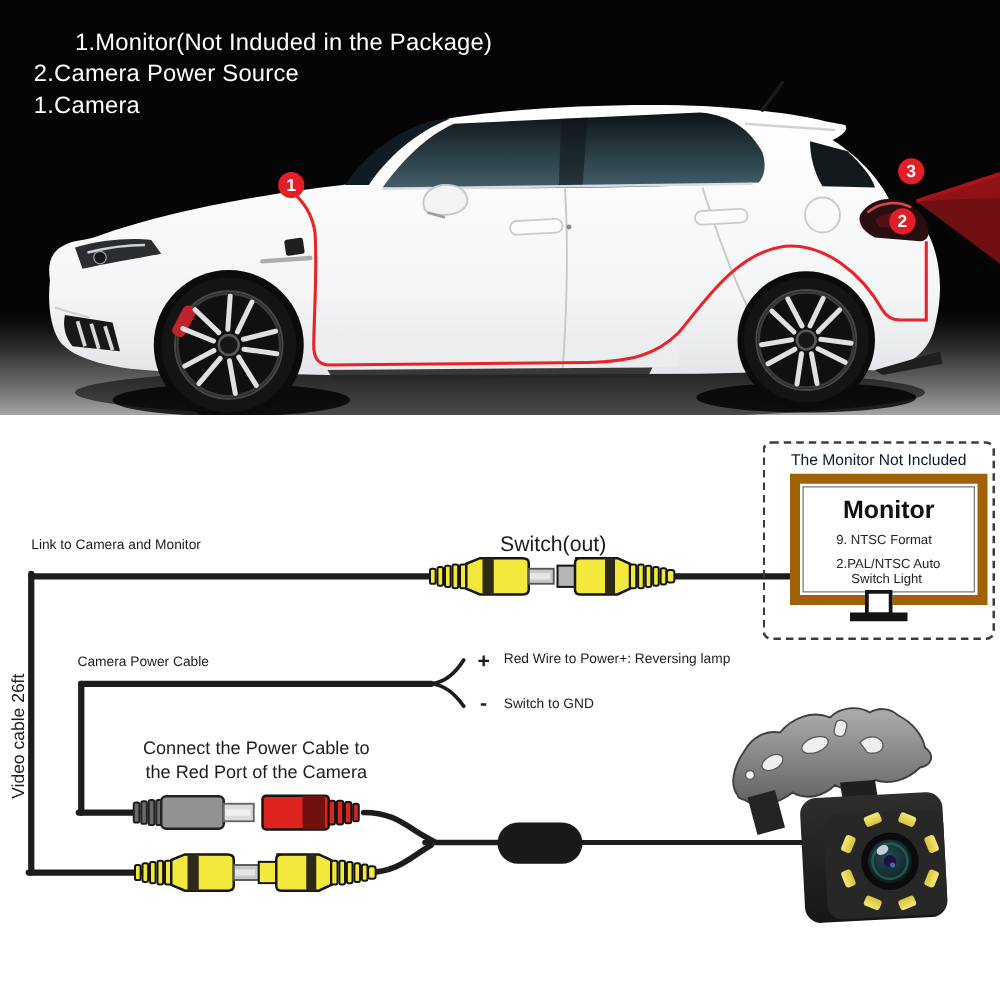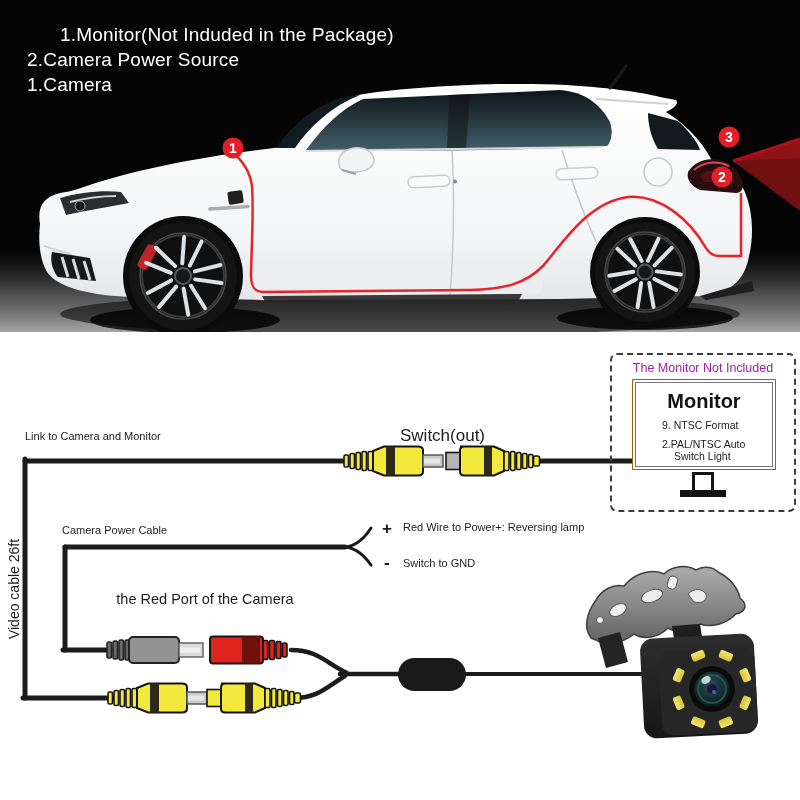--- a/index.html
+++ b/index.html
@@ -13,23 +13,23 @@
   .dlabel{color:#1c1c1c;font-size:11px;white-space:nowrap;z-index:6;}
   .dlabel.big{font-size:17px;}
   .sign{font-weight:bold;font-size:17px;color:#1c1c1c;z-index:6;}
   #connect-label{width:230px;text-align:center;font-size:14.5px;line-height:19px;color:#1c1c1c;z-index:6;}
   #vcable-label{left:-66px;top:581px;width:160px;text-align:center;font-size:14px;color:#1c1c1c;
                 transform:rotate(-90deg);z-index:6;}
   
   #monitor-box{left:610px;top:353px;width:182px;height:155px;border:2px dashed #3c3c3c;
                border-radius:7px;z-index:4;background:transparent;}
   #monitor-box .mtitle{position:absolute;left:0;top:6px;width:100%;text-align:center;
-                       font-size:12.5px;color:#a21caf;}
+                       font-size:12.5px;color:#0f172a;}
   #monitor-screen{position:absolute;left:20px;top:24px;width:142px;height:89px;background:#ffffff;
-                  border:1px solid #a16207;}
+                  border:8px solid #a16207;}
   #monitor-screen .inner{position:absolute;left:2px;top:2px;right:2px;bottom:2px;border:1px solid #777;}
   #monitor-screen .mname{margin-top:7px;text-align:center;font-size:20px;font-weight:bold;color:#111;}
   #monitor-screen .feat{margin:6px 0 0 26px;font-size:10.5px;color:#222;}
   #monitor-screen .feat2{margin:7px 0 0 26px;font-size:10.5px;color:#222;line-height:12px;}
   #monitor-screen .feat2 .sub{display:block;margin-left:12px;}
   #monitor-stand-neck{position:absolute;left:80px;top:117px;width:16px;height:15px;
                       background:#fff;border:3px solid #141414;}
   #monitor-stand-base{position:absolute;left:68px;top:135px;width:46px;height:7px;background:#141414;}
   svg{display:block;}
   #diagram-svg{left:0;top:332px;z-index:2;}
@@ -364,20 +364,21 @@
 </svg>
 
 <div class="abs dlabel" style="left:25px;top:430px;">Link to Camera and Monitor</div>
 <div class="abs dlabel big" style="left:400px;top:426px;">Switch(out)</div>
 <div class="abs dlabel" style="left:62px;top:524px;">Camera Power Cable</div>
 <div class="abs sign" style="left:382px;top:519px;">+</div>
 <div class="abs dlabel" style="left:403px;top:521px;">Red Wire to Power+: Reversing lamp</div>
 <div class="abs sign" style="left:384px;top:553px;">-</div>
 <div class="abs dlabel" style="left:403px;top:557px;">Switch to GND</div>
 <div id="connect-label" class="abs" style="left:90px;top:590px;">
+  <div>Connect the Power Cable to</div>
   <div>the Red Port of the Camera</div>
 </div>
 <div id="vcable-label" class="abs">Video cable 26ft</div>
 
 <div id="monitor-box" class="abs">
   <div class="mtitle">The Monitor Not Included</div>
   <div id="monitor-screen">
     <div class="inner">
       <div class="mname">Monitor</div>
       <div class="feat">9. NTSC Format</div>

